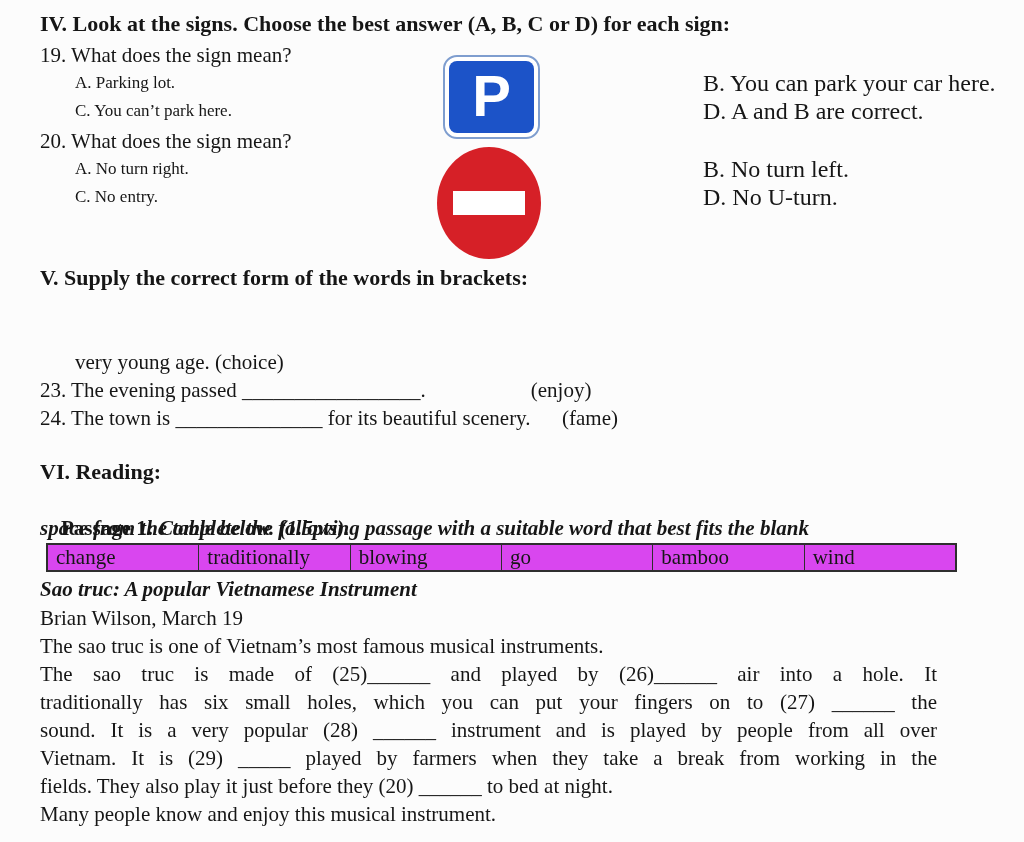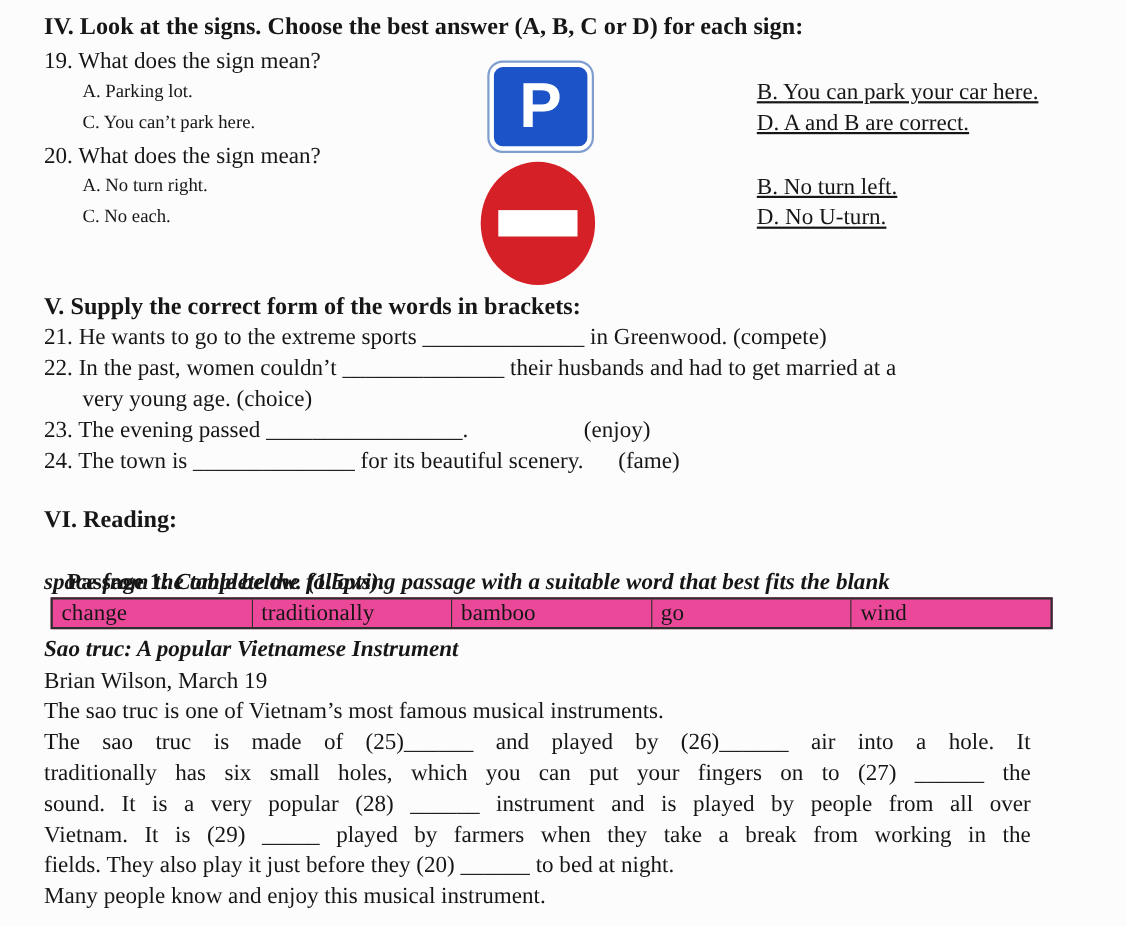--- a/index.html
+++ b/index.html
@@ -16,21 +16,21 @@
     position: absolute;
     left: 40px;
     font-size: 21px;
     line-height: 28px;
     white-space: pre;
   }
   .heading { font-weight: bold; font-size: 22px; }
   .italic { }
   .bold-italic { font-weight: bold; font-style: italic; }
   .opt-left  { position: absolute; left: 75px;  font-size: 17px; line-height: 28px; white-space: pre; }
-  .opt-right { position: absolute; left: 688px; font-size: 21px; line-height: 28px; white-space: pre; text-decoration: underline; }
+  .opt-right { position: absolute; left: 703px; font-size: 24px; line-height: 28px; white-space: pre; }
   .indent { left: 75px; }
 
   
   .p-sign {
     position: absolute; left: 443px; top: 55px;
     width: 97px; height: 84px;
     box-sizing: border-box;
     background: #ffffff;
     border: 2px solid #7f9ecf;
     border-radius: 14px;
@@ -68,21 +68,21 @@
   }
 
   
   .word-table {
     position: absolute;
     left: 46px; top: 543px;
     width: 911px; height: 29px;
     box-sizing: border-box;
     display: flex;
     border: 2px solid #2e2e2e;
-    background: #ec4899;
+    background: #d946ef;
   }
   .word-cell {
     flex: 1;
     box-sizing: border-box;
     border-right: 1.5px solid #2e2e2e;
     font-size: 21px;
     line-height: 25px;
     padding-left: 8px;
     overflow: hidden;
   }
@@ -118,46 +118,45 @@
 
   <div class="p-sign">
     <div class="p-sign-inner">
       <span class="p-letter">P</span>
     </div>
   </div>
 
   <div class="line italic" style="top:127px">20. What does the sign mean?</div>
   <div class="opt-left" style="top:155px">A. No turn right.</div>
   <div class="opt-right" style="top:155px">B. No turn left.</div>
-  <div class="opt-left" style="top:183px">C. No each.</div>
+  <div class="opt-left" style="top:183px">C. No entry.</div>
   <div class="opt-right" style="top:183px">D. No U-turn.</div>
 
   <div class="no-entry">
     <div class="no-entry-bar"></div>
   </div>
 
   <div class="line heading" style="top:264px">V. Supply the correct form of the words in brackets:</div>
-  <div class="line" style="top:292px">21. He wants to go to the extreme sports ______________ in Greenwood. (compete)</div>
-  <div class="line" style="top:320px">22. In the past, women couldn’t ______________ their husbands and had to get married at a</div>
   <div class="line indent" style="top:348px">very young age. (choice)</div>
   <div class="line" style="top:376px">23. The evening passed _________________.&nbsp;&nbsp;&nbsp;&nbsp;&nbsp;&nbsp;&nbsp;&nbsp;&nbsp;&nbsp;&nbsp;&nbsp;&nbsp;&nbsp;&nbsp;&nbsp;&nbsp;&nbsp;&nbsp;&nbsp;(enjoy)</div>
   <div class="line" style="top:404px">24. The town is ______________ for its beautiful scenery.&nbsp;&nbsp;&nbsp;&nbsp;&nbsp;&nbsp;(fame)</div>
 
   <div class="line heading" style="top:458px">VI. Reading:</div>
 
   <div class="line" style="top:486px">
     <span style="font-weight:bold">Passage 1: </span><span class="bold-italic">Complete the following passage with a suitable word that best fits the blank</span>
   </div>
   <div class="line bold-italic" style="top:514px">space from the table below. (1.5pts).</div>
 
   <div class="word-table">
     <div class="word-cell">change</div>
     <div class="word-cell">traditionally</div>
+    <div class="word-cell">blowing</div>
+    <div class="word-cell">go</div>
     <div class="word-cell">bamboo</div>
-    <div class="word-cell">go</div>
     <div class="word-cell">wind</div>
   </div>
 
   <div class="centered-title bold-italic">Sao truc: A popular Vietnamese Instrument</div>
 
   <div class="line italic" style="top:604px">Brian Wilson, March 19</div>
 
   <div class="line" style="top:632px">The sao truc is one of Vietnam’s most famous musical instruments.</div>
   <div class="line justified" style="top:660px">The sao truc is made of (25)______ and played by (26)______ air into a hole. It</div>
   <div class="line justified" style="top:688px">traditionally has six small holes, which you can put your fingers on to (27) ______ the</div>

